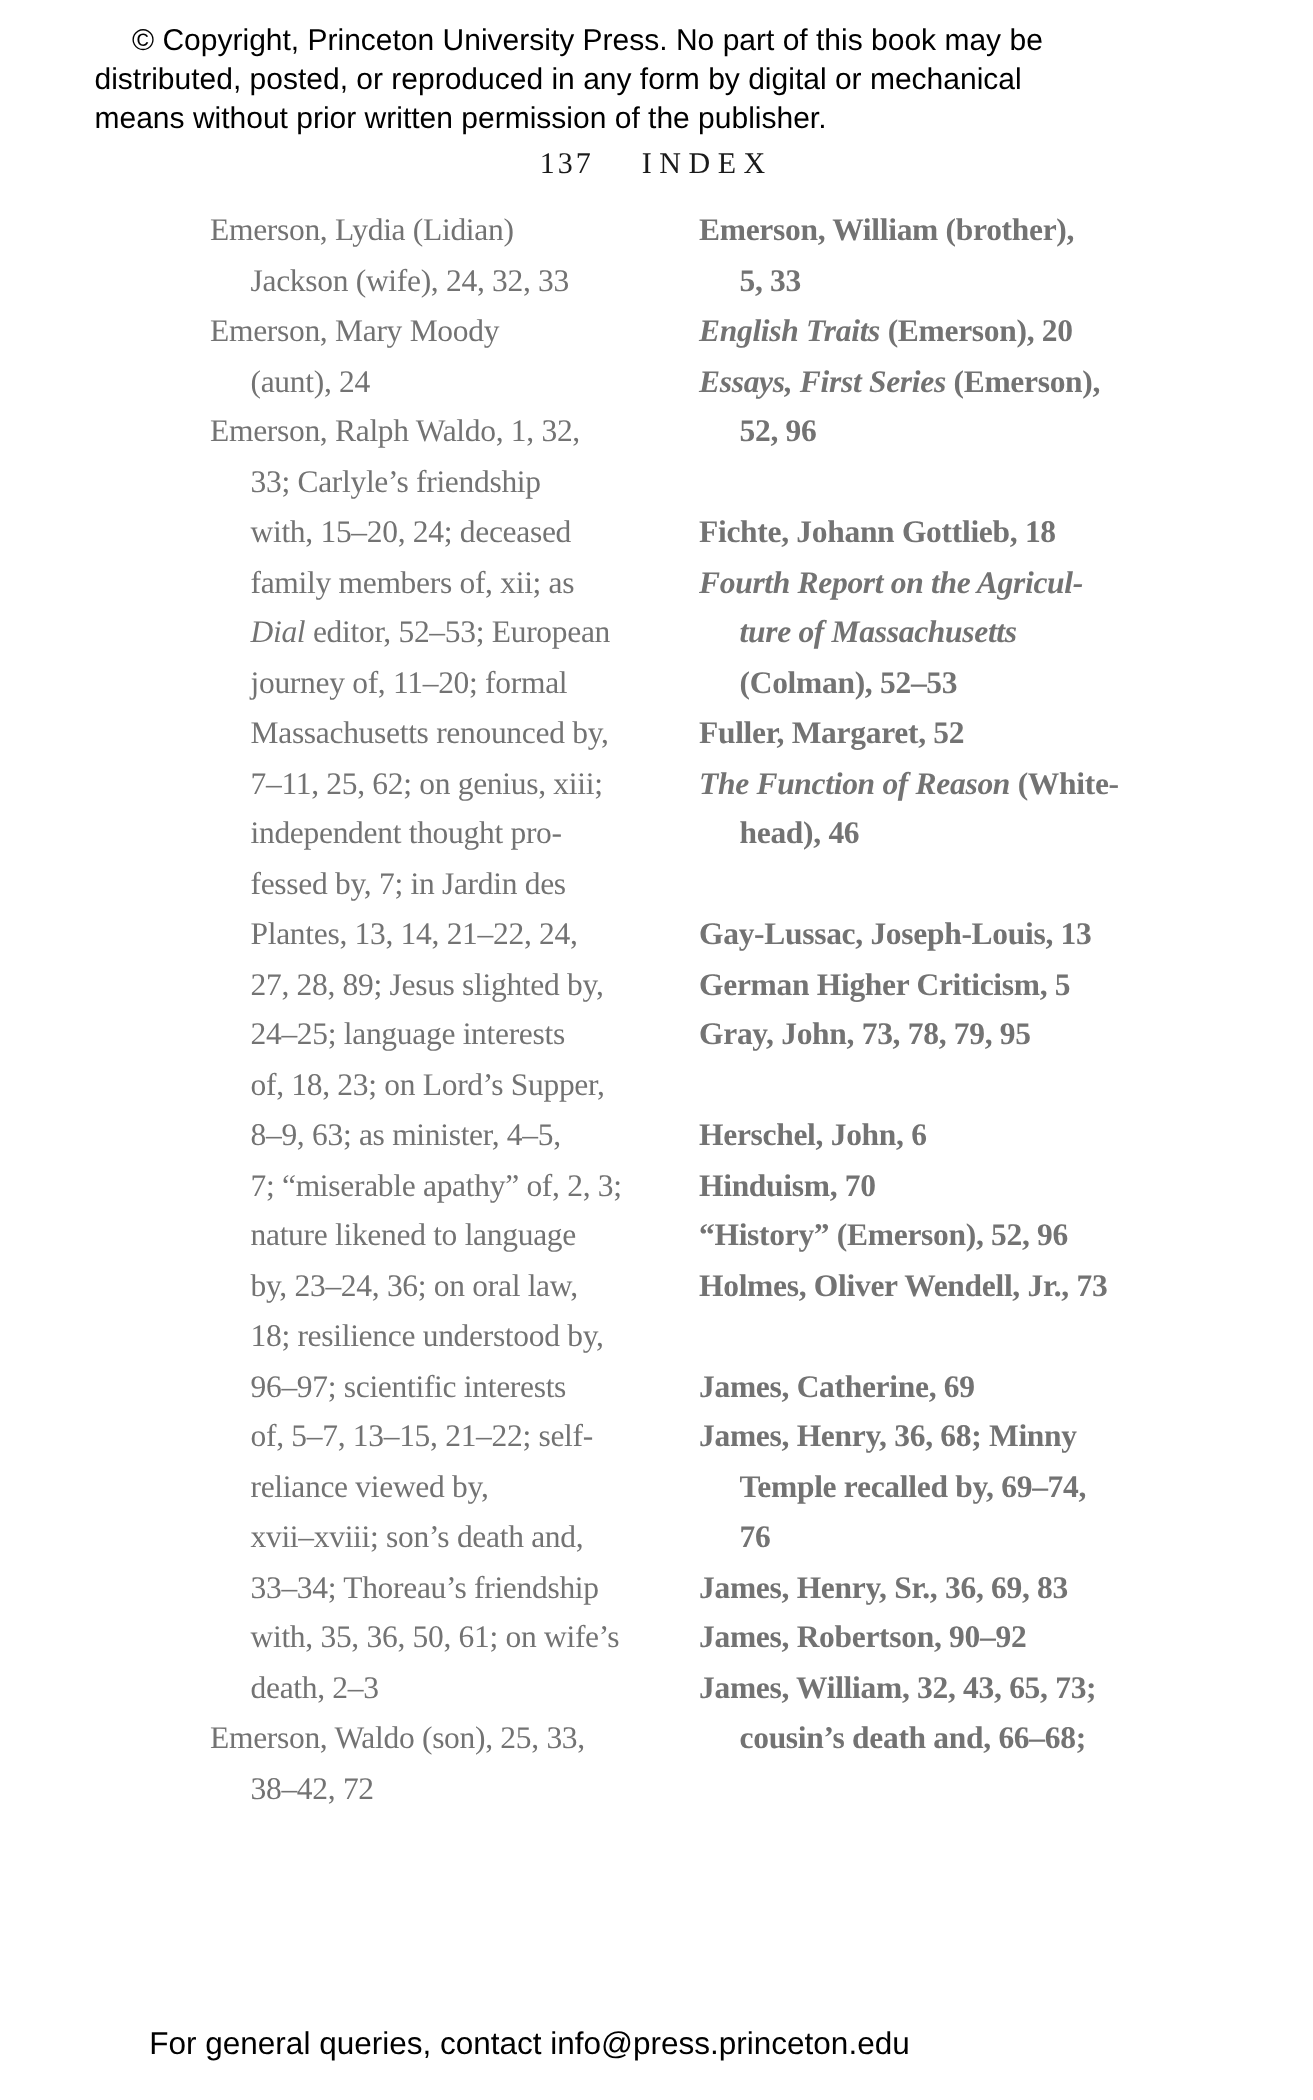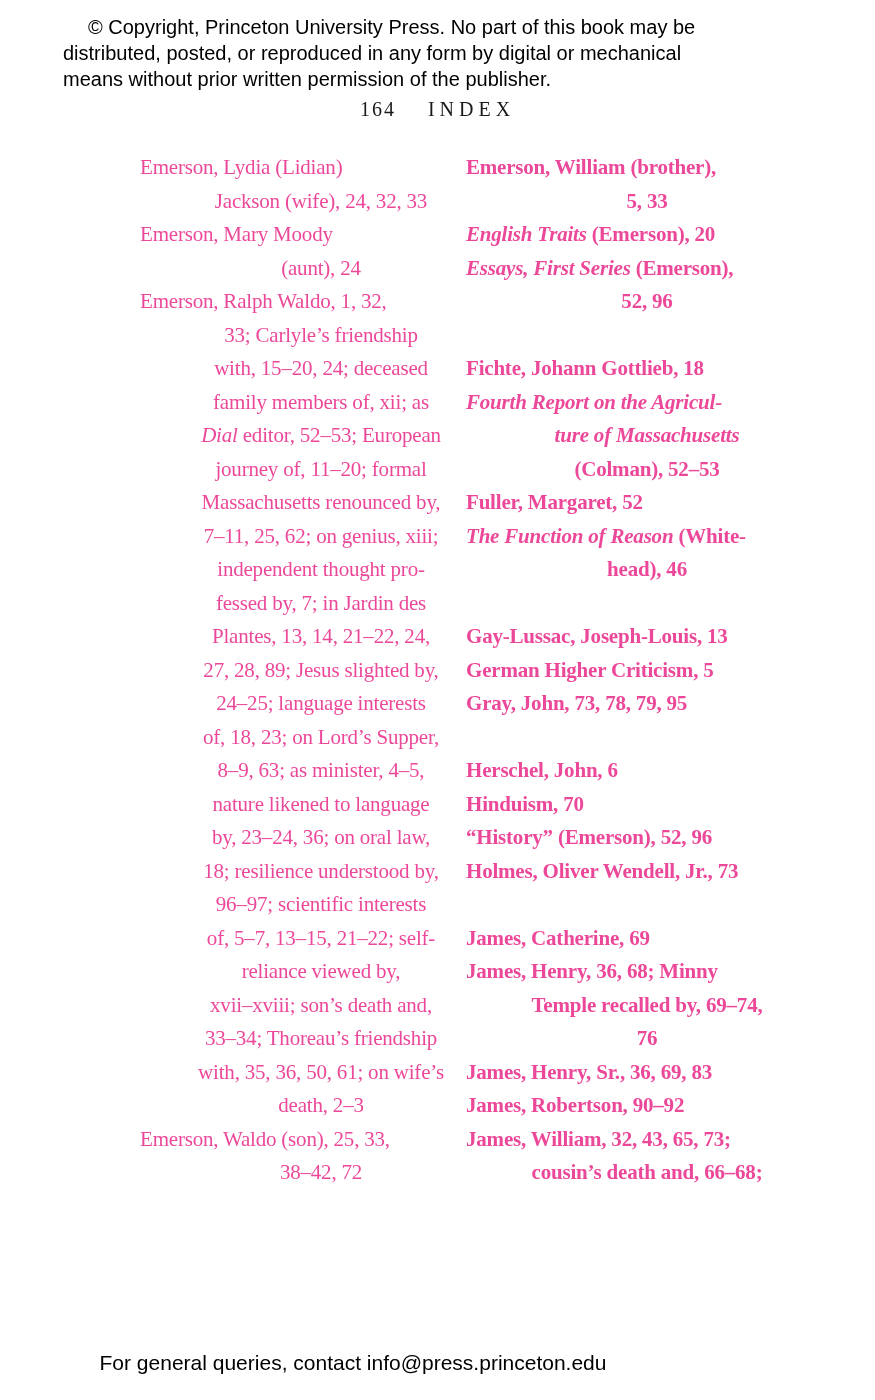--- a/index.html
+++ b/index.html
@@ -15,48 +15,48 @@
     font-size:20px; line-height:26px; color:#000000;
   }
   .copyright .c-line.first { text-indent:25px; }
   .running-head {
     position:absolute; top:98px; left:0; width:875px;
     text-align:center; font-size:20px; color:#1a1a1a;
   }
   .running-head .pagenum { letter-spacing:2px; margin-right:20px; }
   .running-head .head-title { letter-spacing:5px;margin-left:12px; }
   .index-col {
-    position:absolute; top:151px; width:335px;
+    position:absolute; top:137px; width:335px;
     font-size:21px; line-height:33.5px; letter-spacing:-0.2px;
-    color:#ec4899;
+    color:#737373;
   }
   .col-left { left:140px; }
   .col-right { left:466px;font-weight:bold; }
   .index-line { height:33.5px; white-space:nowrap; }
-  .index-line.indent { padding-left:27px;text-align:center; }
+  .index-line.indent { padding-left:27px; }
   .italic { font-style:italic; }
   .footer {
     position:absolute; top:1351px; left:0; width:706px;
     text-align:center; font-family:"Liberation Sans", sans-serif;
     font-size:21px; color:#000000;
   }
 </style>
 </head>
 <body>
 
 <div class="page">
 
   <div class="copyright">
     <div class="c-line first">© Copyright, Princeton University Press. No part of this book may be</div>
     <div class="c-line">distributed, posted, or reproduced in any form by digital or mechanical</div>
     <div class="c-line">means without prior written permission of the publisher.</div>
   </div>
 
   <div class="running-head">
-    <span class="pagenum">164</span><span class="head-title">INDEX</span>
+    <span class="pagenum">137</span><span class="head-title">INDEX</span>
   </div>
 
   <div class="index-col col-left">
       <div class="index-line"><span>Emerson, Lydia (Lidian)</span></div>
       <div class="index-line indent"><span>Jackson (wife), 24, 32, 33</span></div>
       <div class="index-line"><span>Emerson, Mary Moody</span></div>
       <div class="index-line indent"><span>(aunt), 24</span></div>
       <div class="index-line"><span>Emerson, Ralph Waldo, 1, 32,</span></div>
       <div class="index-line indent"><span>33; Carlyle’s friendship</span></div>
       <div class="index-line indent"><span>with, 15–20, 24; deceased</span></div>
@@ -65,20 +65,21 @@
       <div class="index-line indent"><span>journey of, 11–20; formal</span></div>
       <div class="index-line indent"><span>Massachusetts renounced by,</span></div>
       <div class="index-line indent"><span>7–11, 25, 62; on genius, xiii;</span></div>
       <div class="index-line indent"><span>independent thought pro-</span></div>
       <div class="index-line indent"><span>fessed by, 7; in Jardin des</span></div>
       <div class="index-line indent"><span>Plantes, 13, 14, 21–22, 24,</span></div>
       <div class="index-line indent"><span>27, 28, 89; Jesus slighted by,</span></div>
       <div class="index-line indent"><span>24–25; language interests</span></div>
       <div class="index-line indent"><span>of, 18, 23; on Lord’s Supper,</span></div>
       <div class="index-line indent"><span>8–9, 63; as minister, 4–5,</span></div>
+      <div class="index-line indent"><span>7; “miserable apathy” of, 2, 3;</span></div>
       <div class="index-line indent"><span>nature likened to language</span></div>
       <div class="index-line indent"><span>by, 23–24, 36; on oral law,</span></div>
       <div class="index-line indent"><span>18; resilience understood by,</span></div>
       <div class="index-line indent"><span>96–97; scientific interests</span></div>
       <div class="index-line indent"><span>of, 5–7, 13–15, 21–22; self-</span></div>
       <div class="index-line indent"><span>reliance viewed by,</span></div>
       <div class="index-line indent"><span>xvii–xviii; son’s death and,</span></div>
       <div class="index-line indent"><span>33–34; Thoreau’s friendship</span></div>
       <div class="index-line indent"><span>with, 35, 36, 50, 61; on wife’s</span></div>
       <div class="index-line indent"><span>death, 2–3</span></div>

